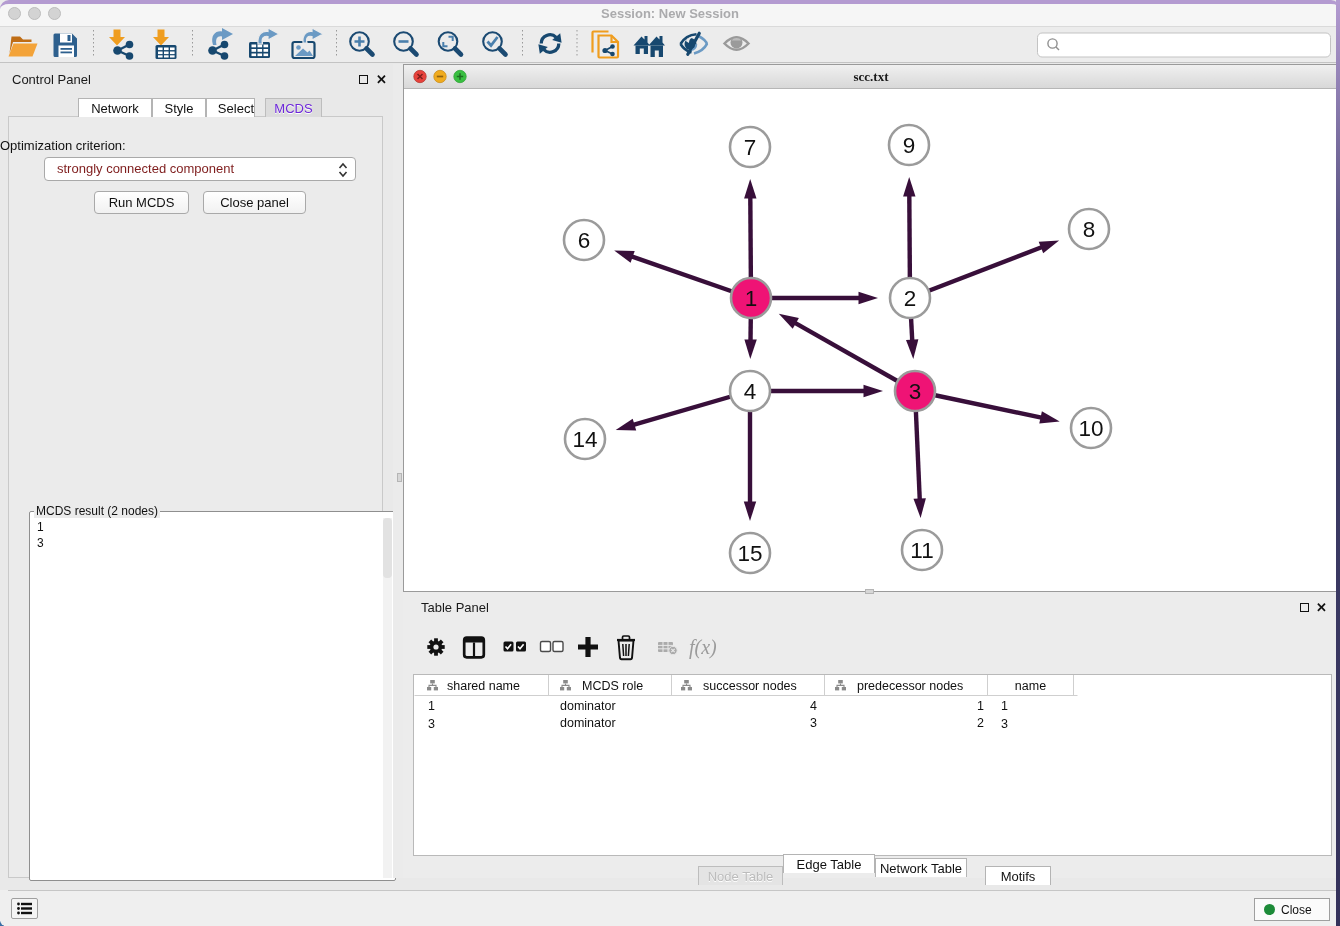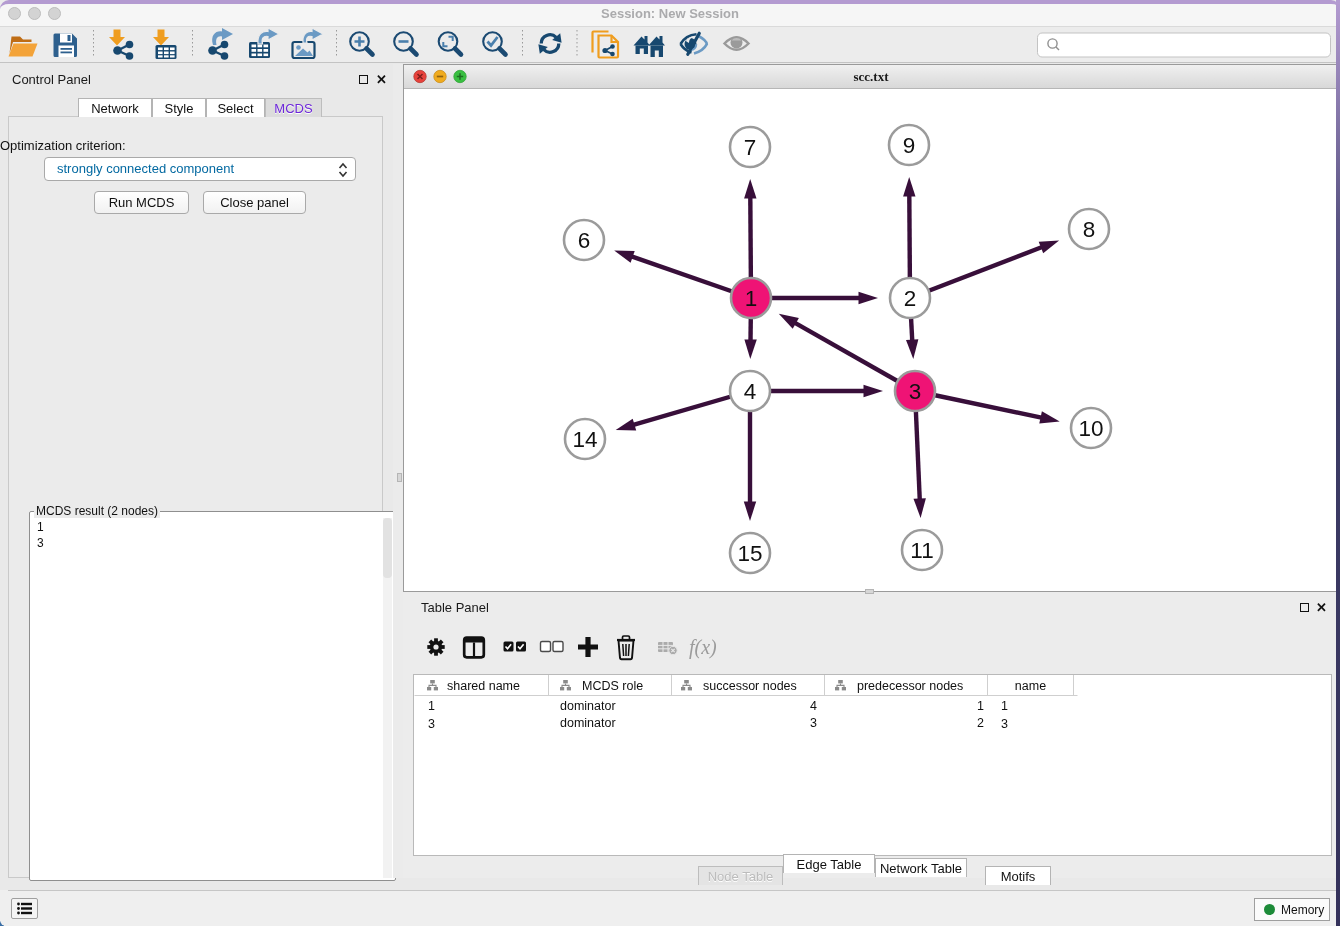--- a/index.html
+++ b/index.html
@@ -180,26 +180,26 @@
 
 <div class="abs" style="left:0;top:63px;width:392px;height:815px;background:#e9e9e9;">
   <div class="abs panelhdr" style="left:12px;top:9px;">Control Panel</div>
   <div class="abs" style="left:359px;top:12px;width:9px;height:9px;border:1.5px solid #111;box-sizing:border-box;"></div>
   <div class="abs" style="left:376px;top:9px;font-size:13px;font-weight:bold;color:#111;">✕</div>
 
   <div class="abs" style="left:8px;top:53px;width:375px;height:762px;background:#ebebeb;border:1px solid #c9c9c9;box-sizing:border-box;"></div>
 
   <div class="tab" style="left:78px;top:35px;width:74px;">Network</div>
   <div class="tab" style="left:152px;top:35px;width:54px;">Style</div>
-  <div class="tab" style="left:206px;top:35px;width:59px;">Select</div>
+  <div class="tab" style="left:206px;top:35px;width:49px;text-align:right;">Select</div>
   <div class="tab" style="left:265px;top:35px;width:57px;background:#dcdcdc;color:#6d28d9;text-shadow:0 1px 0 #fff;border-color:#bdbdbd;">MCDS</div>
   <div class="abs" style="left:0;top:75px;width:392px;font-size:13px;color:#111;">Optimization criterion:</div>
 
   <div class="abs" style="left:44px;top:94px;width:312px;height:24px;background:#fff;border:1px solid #a9a9a9;border-radius:4px;box-sizing:border-box;">
-    <div class="abs" style="left:12px;top:3px;font-size:13px;color:#0369a1;">strongly connected component</div>
+    <div class="abs" style="left:12px;top:3px;font-size:13px;color:#7f1d1d;">strongly connected component</div>
     <svg class="abs" style="right:7px;top:4px;" width="10" height="16" viewBox="0 0 10 16">
         <path d="M1.5 6 L5 2 L8.5 6" fill="none" stroke="#333" stroke-width="1.6"></path>
         <path d="M1.5 10 L5 14 L8.5 10" fill="none" stroke="#333" stroke-width="1.6"></path>
       </svg>
   </div>
   <div class="btn" style="left:94px;top:128px;width:95px;height:23px;line-height:21px;">Run MCDS</div>
   <div class="btn" style="left:203px;top:128px;width:103px;height:23px;line-height:21px;">Close panel</div>
 
   <fieldset class="abs" style="left:16px;top:428px;width:367px;height:377px;margin:13px;padding:0;border:1px solid #8f8f8f;border-radius:2px;box-sizing:border-box;background:#fff;">
     <legend style="font-size:12px;color:#111;margin-left:4px;padding:0 2px;background:#ebebeb;">MCDS result (2 nodes)</legend>
@@ -409,21 +409,21 @@
       <circle cx="1.5" cy="2" r="1.4" fill="#111"></circle>
         <rect x="4" y="0.8" width="11" height="2.4" fill="#111"></rect>
       <circle cx="1.5" cy="6.5" r="1.4" fill="#111"></circle>
         <rect x="4" y="5.3" width="11" height="2.4" fill="#111"></rect>
       <circle cx="1.5" cy="11" r="1.4" fill="#111"></circle>
         <rect x="4" y="9.8" width="11" height="2.4" fill="#111"></rect>
     </svg>
   </div>
   <div class="abs" style="left:1254px;top:7px;width:76px;height:23px;background:#fbfbfb;border:1px solid #9f9f9f;box-sizing:border-box;">
     <div class="abs" style="left:9px;top:5px;width:11px;height:11px;border-radius:50%;background:#1d8b39;"></div>
-    <div class="abs" style="left:26px;top:4px;font-size:12px;color:#111;">Memory</div>
+    <div class="abs" style="left:26px;top:4px;font-size:12px;color:#111;">Close</div>
   </div>
 </div>
 <div class="abs" style="left:1336px;top:0;width:4px;height:926px;background:linear-gradient(180deg,#b49bd1 0px,#8f7fb2 90px,#5b5584 220px,#3d3c66 400px,#34315a 926px);z-index:50;"></div>
 <div class="abs" style="left:1336px;top:0;width:4px;height:4px;background:#b49bd1;z-index:51;"></div>
 <div class="abs" style="left:0;top:921px;width:4px;height:5px;background:#3a6ea5;z-index:49;"></div>
 <div class="abs" style="left:0;top:890px;width:8px;height:36px;background:#efefef;border-radius:0 0 0 6px;border-left:none;z-index:49;box-shadow:-1px 1px 0 rgba(58,110,165,0);"></div>
 <div class="abs" style="left:397px;top:473px;width:5px;height:9px;background:#d7d7d7;border:1px solid #b5b5b5;box-sizing:border-box;"></div>
 <div class="abs" style="left:865px;top:589px;width:9px;height:5px;background:#d7d7d7;border:1px solid #b5b5b5;box-sizing:border-box;z-index:30;"></div>
 
 </body></html>

